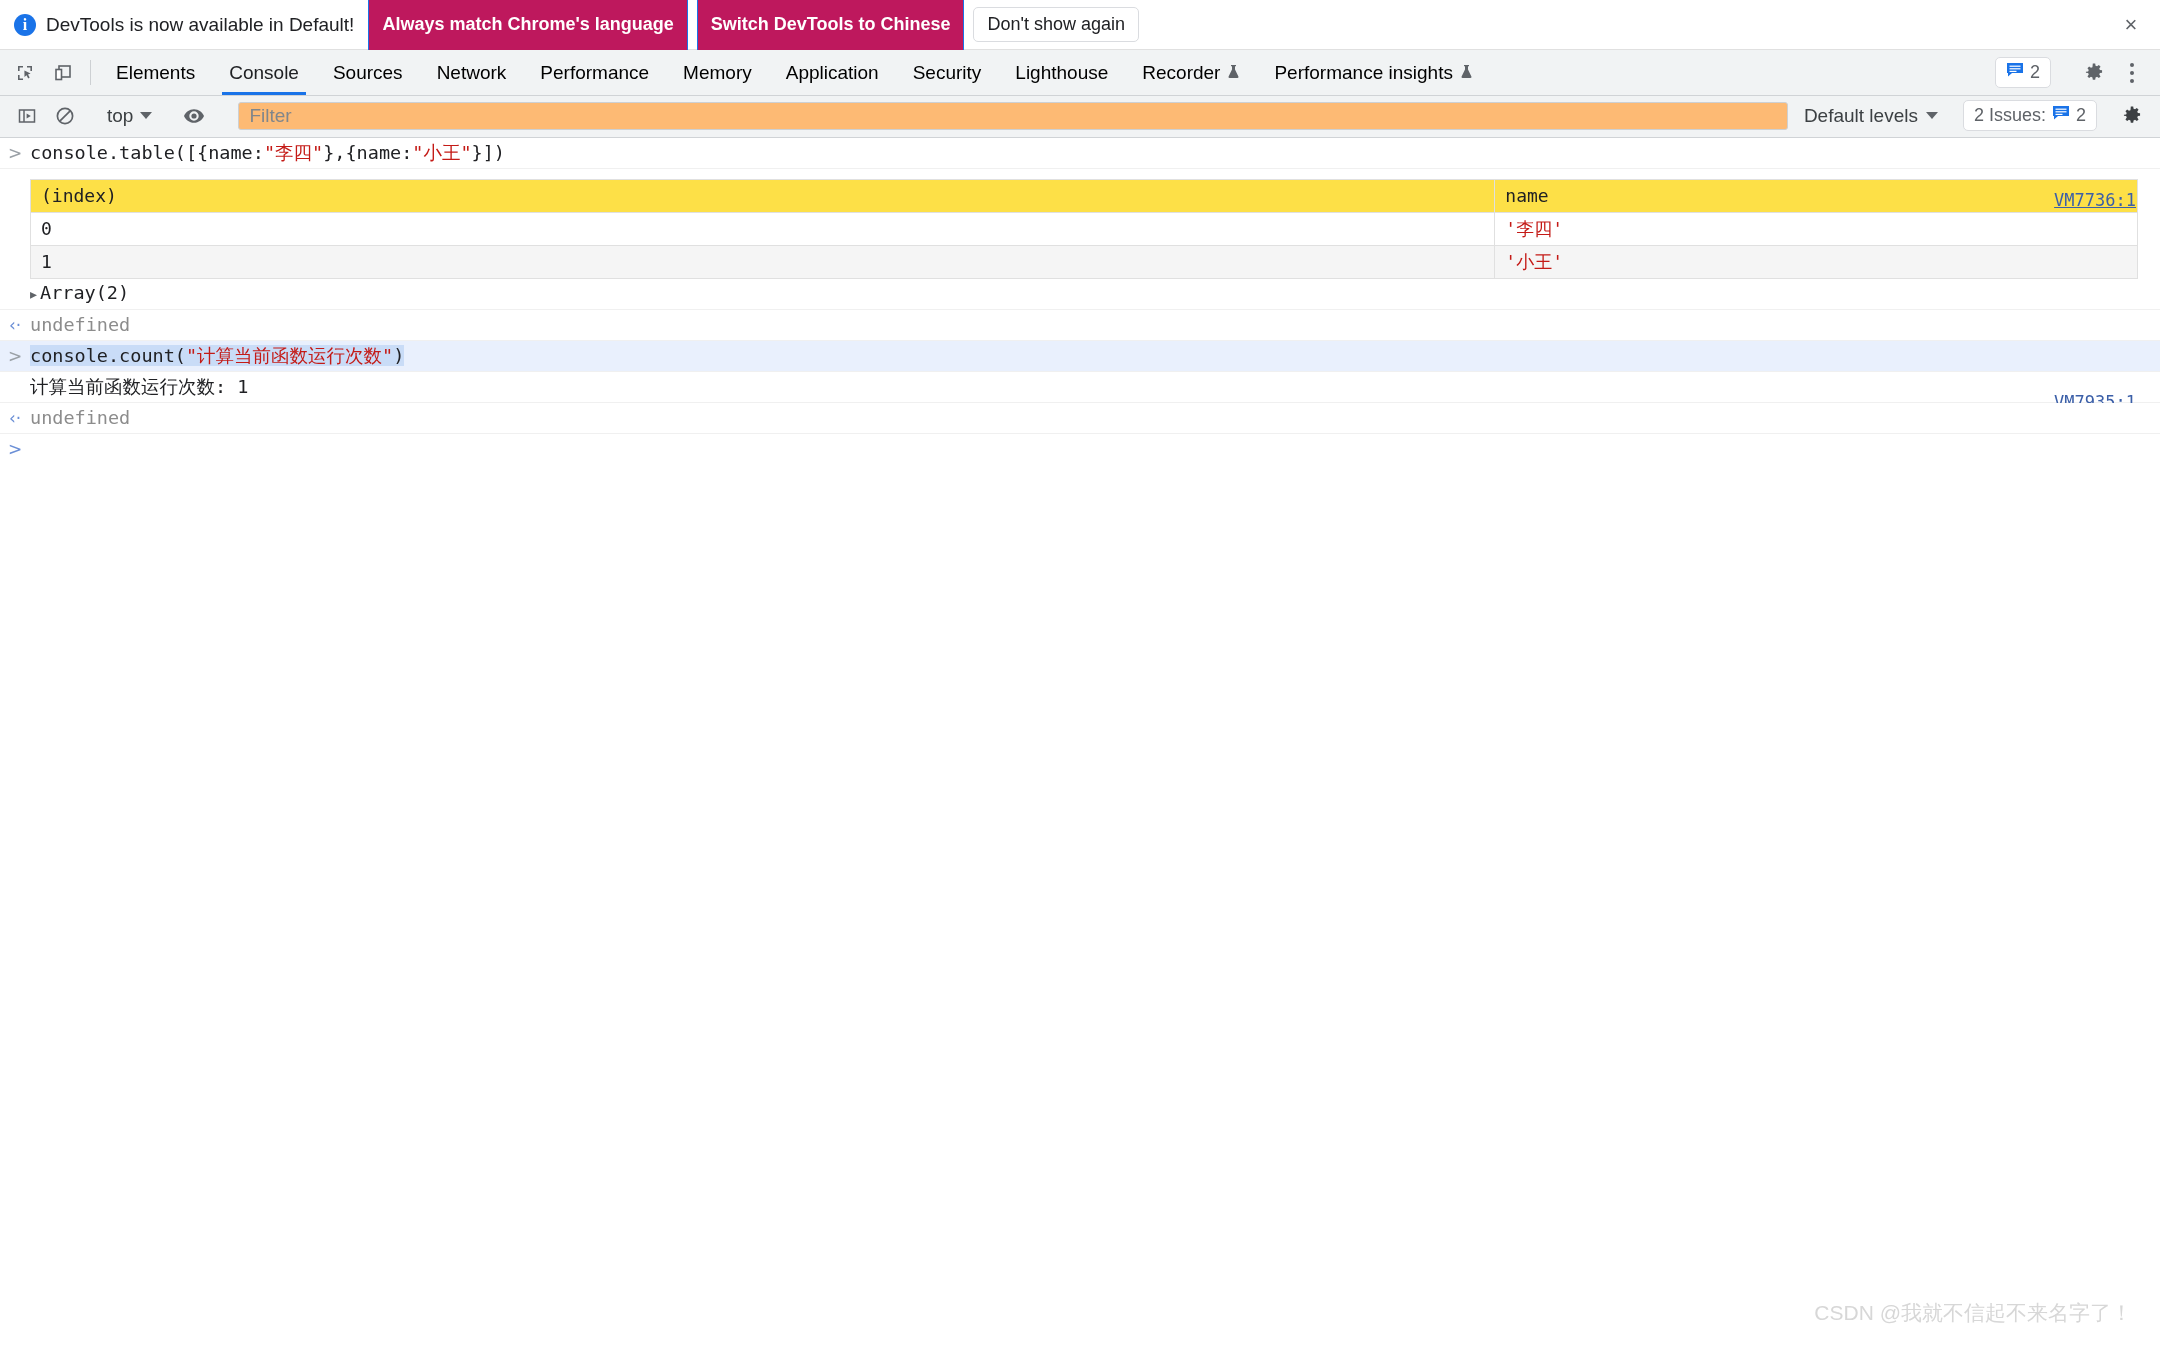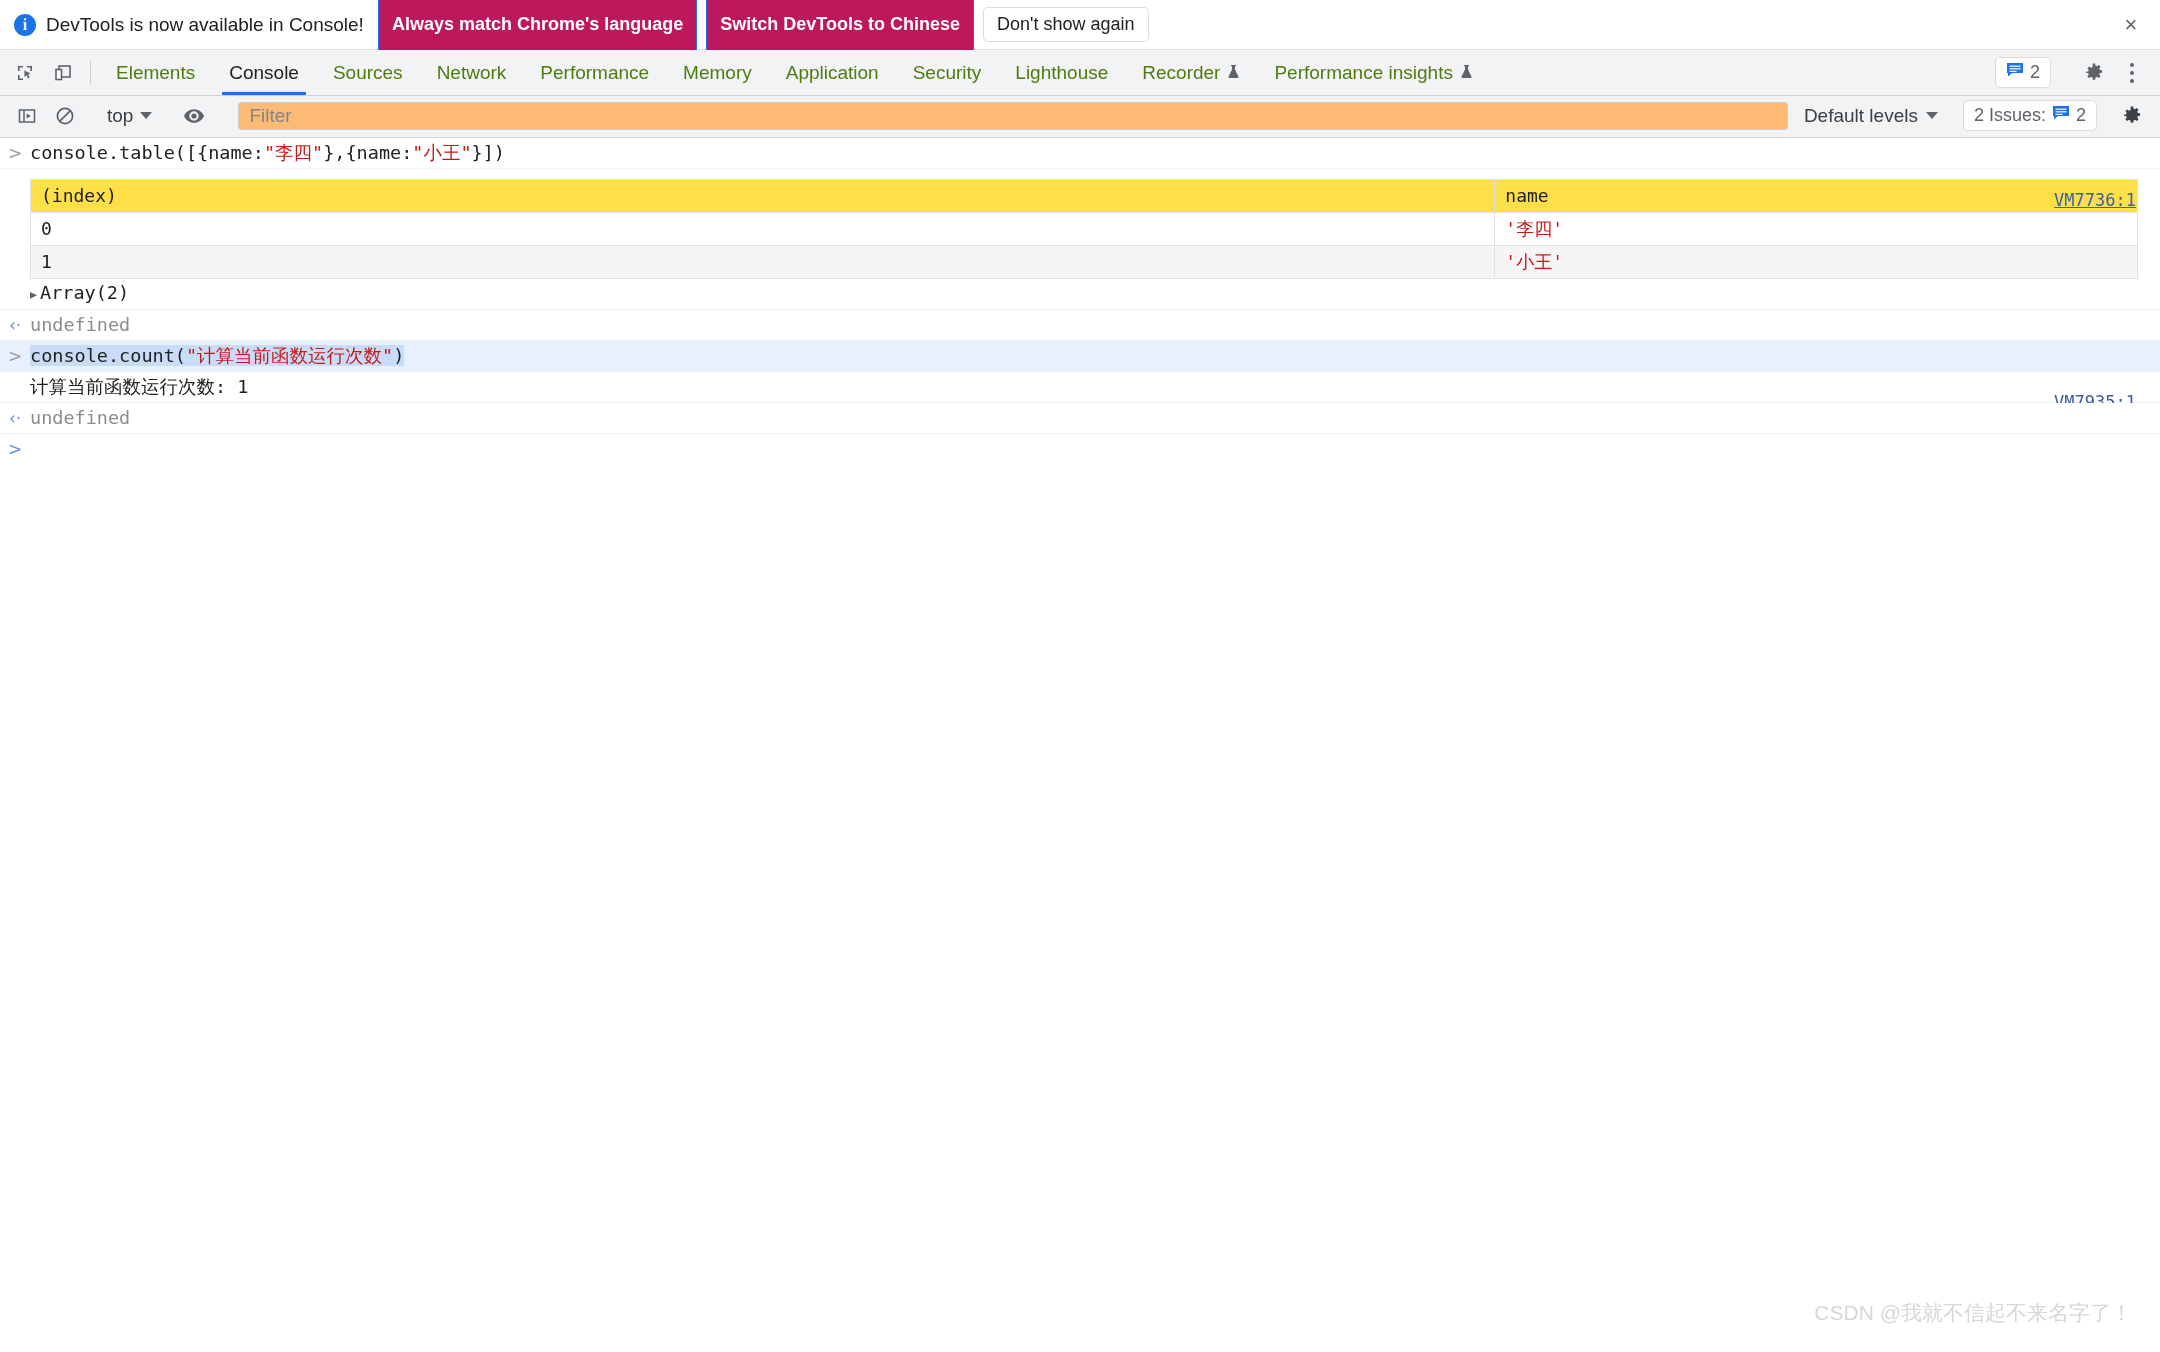--- a/index.html
+++ b/index.html
@@ -97,21 +97,21 @@
     background: #cdd0d3;
     margin: 10px 8px;
     flex: 0 0 1px;
   }
   .tabs { display: flex; align-items: stretch; }
   .tab {
     display: flex; align-items: center;
     gap: 7px;
     padding: 0 17px;
     font-size: 19px;
-    color: #4d7c0f;
+    color: #000000;
     cursor: pointer;
     position: relative;
     white-space: nowrap;
   }
   .tab.active { color: #202124; }
   .tab.active::after {
     content: "";
     position: absolute;
     left: 10px; right: 10px; bottom: 0;
     height: 3px;
@@ -296,21 +296,21 @@
     font-family: "Liberation Sans", sans-serif;
     white-space: nowrap;
     user-select: none;
   }
 </style>
 </head>
 <body>
 
 <div class="banner">
   <div class="info-icon">i</div>
-  <div class="banner-text">DevTools is now available in Console!</div>
+  <div class="banner-text">DevTools is now available in Default!</div>
   <button class="btn-primary">Always match Chrome's language</button>
   <button class="btn-primary">Switch DevTools to Chinese</button>
   <button class="btn-secondary">Don't show again</button>
   <div class="banner-close">×</div>
 </div>
 
 <div class="tabstrip">
 
   <div class="tool-btn">
     <svg width="20" height="20" viewBox="0 0 20 20" aria-hidden="true">

